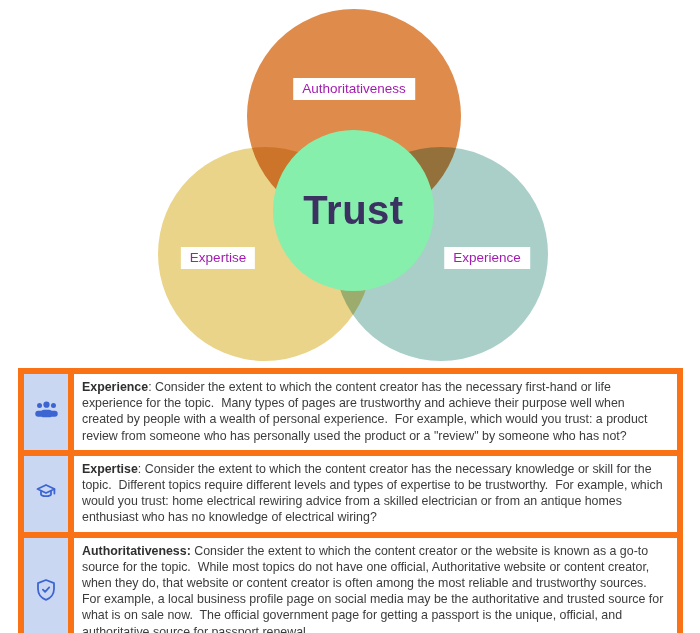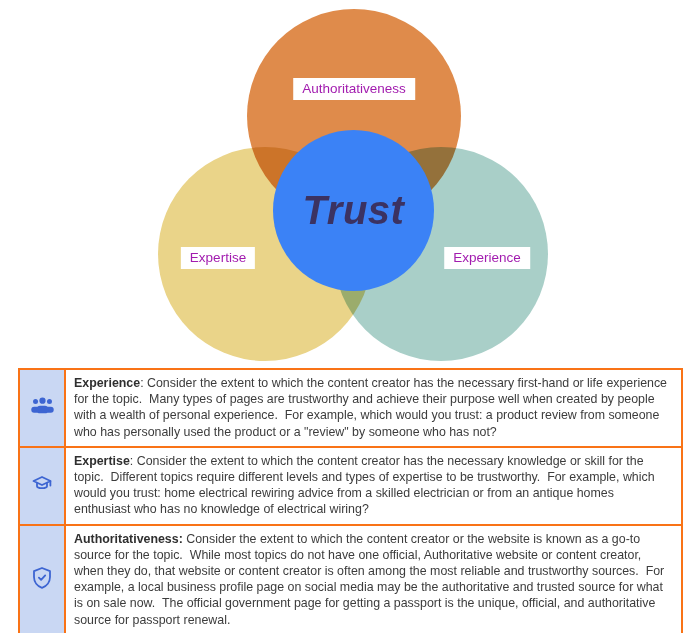--- a/index.html
+++ b/index.html
@@ -54,21 +54,21 @@
 
   
   .eeat-table {
     margin-left: 18px;
     margin-top: 1px;
     width: 665px;
     border-collapse: collapse;
     table-layout: fixed;
   }
   .eeat-table td {
-    border: 2px solid #f97316;
+    border: 6px solid #f97316;
   }
   .icon-cell {
     width: 42px;
     background: #C9D7F3;
     text-align: center;
     vertical-align: middle;
   }
   .icon-cell .icon { display: inline-block; color: #3D65D2; line-height: 0; }
   .text-cell {
     padding: 5px 8px 6px 8px;
@@ -83,21 +83,21 @@
 </head>
 <body>
 
 <div class="page">
 
   <div class="venn">
     <div class="circle c-auth" style="background-color: rgb(223, 139, 75);"></div>
     <div class="circle c-expertise" style="background-color: rgb(234, 212, 137);"></div>
     <div class="circle c-experience" style="background-color: rgb(169, 207, 200);"></div>
 
-    <div class="center-circle" style="background-color: #3b82f6; font-style: italic;">
+    <div class="center-circle" style="background-color: #86efac;">
       <span class="trust-text">Trust</span>
     </div>
 
     <div class="vlabel l-auth">Authoritativeness</div>
     <div class="vlabel l-expertise">Expertise</div>
     <div class="vlabel l-experience">Experience</div>
   </div>
 
   <table class="eeat-table">
     <tbody>

